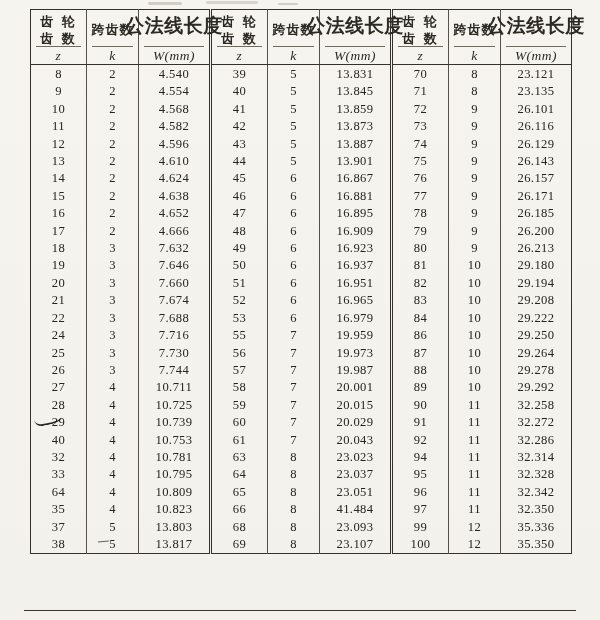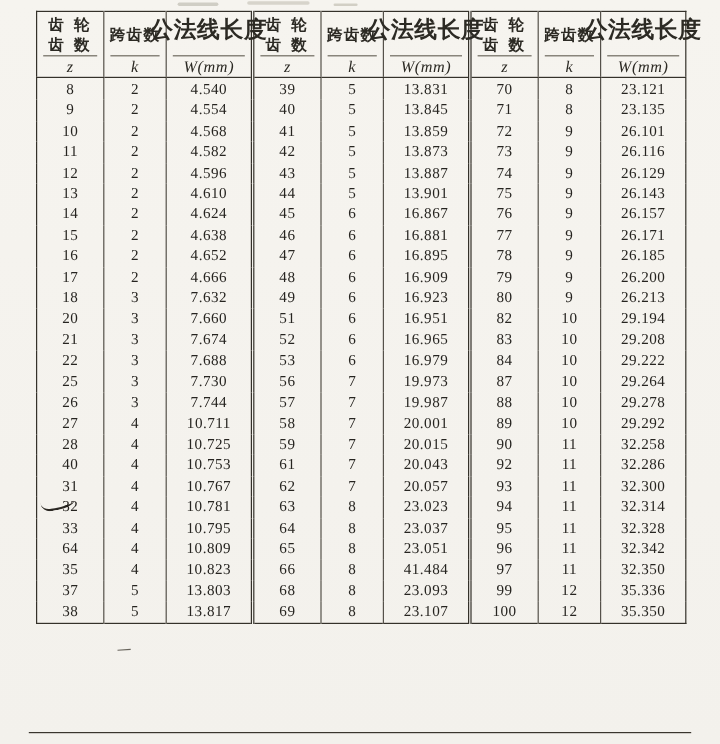--- a/index.html
+++ b/index.html
@@ -266,20 +266,31 @@
           <td class="c-k">3</td>
           <td class="c-w">7.632</td>
           <td class="c-z grp">49</td>
           <td class="c-k">6</td>
           <td class="c-w">16.923</td>
           <td class="c-z grp">80</td>
           <td class="c-k">9</td>
           <td class="c-w">26.213</td>
         </tr>
         <tr>
+          <td class="c-z">19</td>
+          <td class="c-k">3</td>
+          <td class="c-w">7.646</td>
+          <td class="c-z grp">50</td>
+          <td class="c-k">6</td>
+          <td class="c-w">16.937</td>
+          <td class="c-z grp">81</td>
+          <td class="c-k">10</td>
+          <td class="c-w">29.180</td>
+        </tr>
+        <tr>
           <td class="c-z">20</td>
           <td class="c-k">3</td>
           <td class="c-w">7.660</td>
           <td class="c-z grp">51</td>
           <td class="c-k">6</td>
           <td class="c-w">16.951</td>
           <td class="c-z grp">82</td>
           <td class="c-k">10</td>
           <td class="c-w">29.194</td>
         </tr>
@@ -299,20 +310,31 @@
           <td class="c-k">3</td>
           <td class="c-w">7.688</td>
           <td class="c-z grp">53</td>
           <td class="c-k">6</td>
           <td class="c-w">16.979</td>
           <td class="c-z grp">84</td>
           <td class="c-k">10</td>
           <td class="c-w">29.222</td>
         </tr>
         <tr>
+          <td class="c-z">24</td>
+          <td class="c-k">3</td>
+          <td class="c-w">7.716</td>
+          <td class="c-z grp">55</td>
+          <td class="c-k">7</td>
+          <td class="c-w">19.959</td>
+          <td class="c-z grp">86</td>
+          <td class="c-k">10</td>
+          <td class="c-w">29.250</td>
+        </tr>
+        <tr>
           <td class="c-z">25</td>
           <td class="c-k">3</td>
           <td class="c-w">7.730</td>
           <td class="c-z grp">56</td>
           <td class="c-k">7</td>
           <td class="c-w">19.973</td>
           <td class="c-z grp">87</td>
           <td class="c-k">10</td>
           <td class="c-w">29.264</td>
         </tr>
@@ -343,40 +365,40 @@
           <td class="c-k">4</td>
           <td class="c-w">10.725</td>
           <td class="c-z grp">59</td>
           <td class="c-k">7</td>
           <td class="c-w">20.015</td>
           <td class="c-z grp">90</td>
           <td class="c-k">11</td>
           <td class="c-w">32.258</td>
         </tr>
         <tr>
+          <td class="c-z">29</td>
+          <td class="c-k">4</td>
+          <td class="c-w">10.739</td>
+          <td class="c-z grp">60</td>
+          <td class="c-k">7</td>
+          <td class="c-w">20.029</td>
+          <td class="c-z grp">91</td>
+          <td class="c-k">11</td>
+          <td class="c-w">32.272</td>
+        </tr>
+        <tr>
           <td class="c-z">40</td>
           <td class="c-k">4</td>
           <td class="c-w">10.753</td>
           <td class="c-z grp">61</td>
           <td class="c-k">7</td>
           <td class="c-w">20.043</td>
           <td class="c-z grp">92</td>
           <td class="c-k">11</td>
           <td class="c-w">32.286</td>
-        </tr>
-        <tr>
-          <td class="c-z">31</td>
-          <td class="c-k">4</td>
-          <td class="c-w">10.767</td>
-          <td class="c-z grp">62</td>
-          <td class="c-k">7</td>
-          <td class="c-w">20.057</td>
-          <td class="c-z grp">93</td>
-          <td class="c-k">11</td>
-          <td class="c-w">32.300</td>
         </tr>
         <tr>
           <td class="c-z">32</td>
           <td class="c-k">4</td>
           <td class="c-w">10.781</td>
           <td class="c-z grp">63</td>
           <td class="c-k">8</td>
           <td class="c-w">23.023</td>
           <td class="c-z grp">94</td>
           <td class="c-k">11</td>

